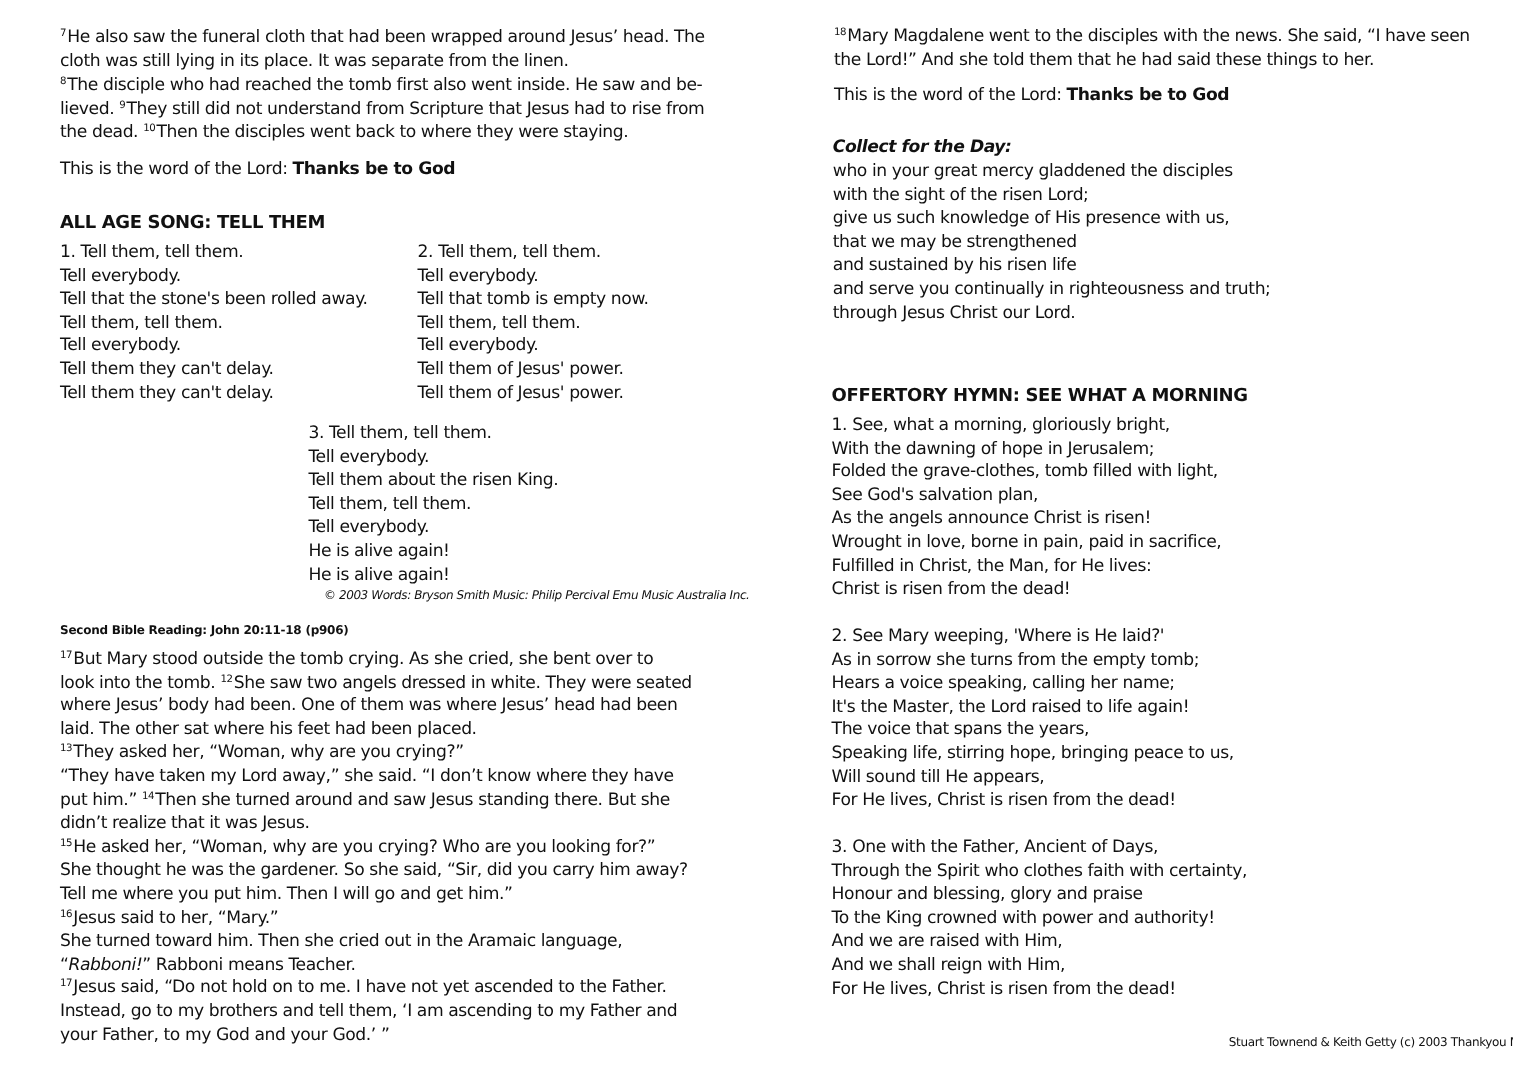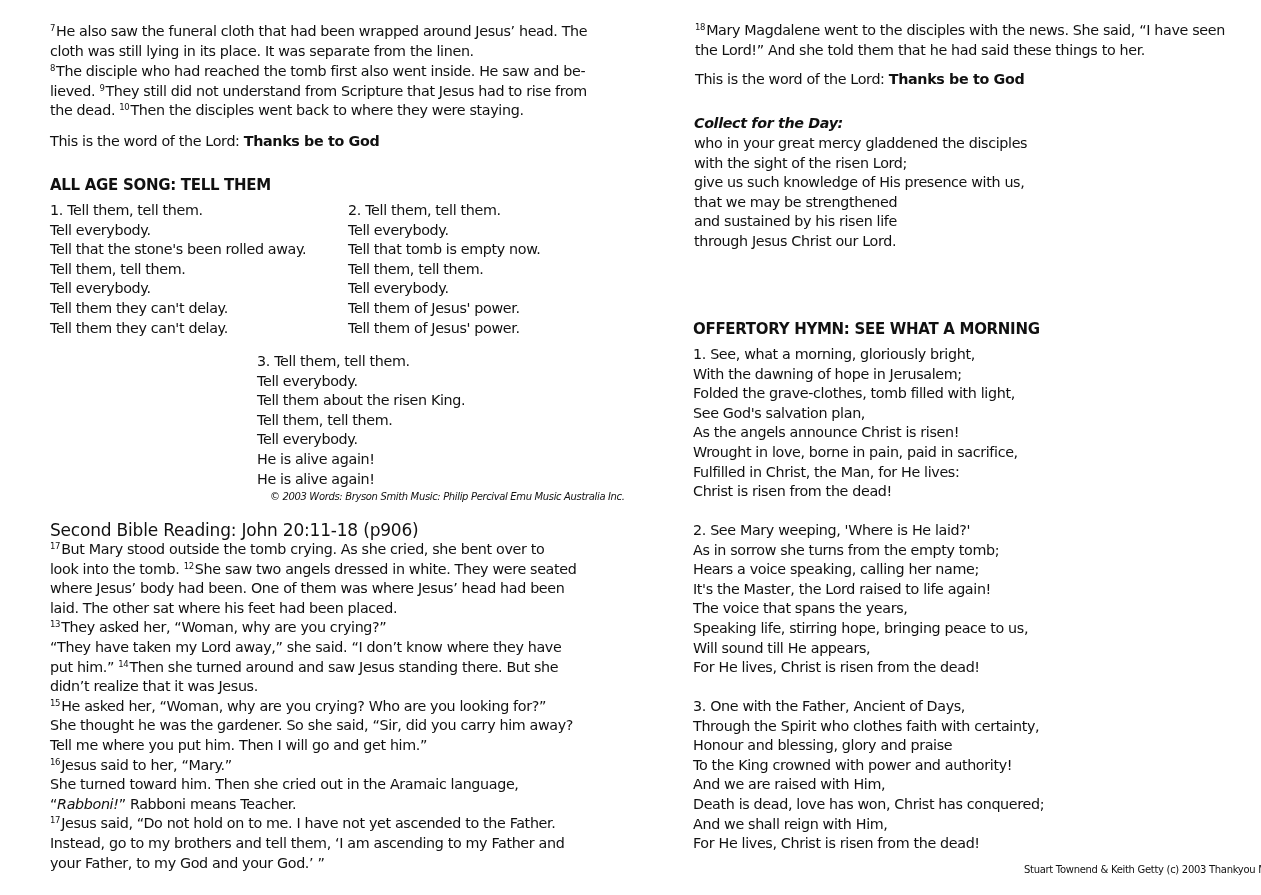--- a/index.html
+++ b/index.html
@@ -5,21 +5,21 @@
     html, body { margin: 0; padding: 0; background: #ffffff; }
     body {
       width: 1261px; height: 895px; position: relative; overflow: hidden;
       font-family: "DejaVu Sans", sans-serif; color: #111;
     }
     .abs { position: absolute; margin-left: 38px; }
     .ln { font-size: 14.3px; line-height: 19.6px; white-space: nowrap; letter-spacing: -0.35px; }
     sup { font-size: 8.5px; vertical-align: 5px; line-height: 0; margin-right: 1px; }
     .b { font-weight: bold; }
     .h { font-weight: bold; font-size: 15px; letter-spacing: -0.3px; white-space: nowrap; }
-    .hb { font-weight: normal; font-size: 17px; letter-spacing: -0.2px; white-space: nowrap; }
+    .hb { font-weight: bold; font-size: 10px; letter-spacing: -0.2px; white-space: nowrap; }
     .it { font-style: italic; }
     .small-it { font-style: italic; font-size: 10px; letter-spacing: -0.35px; white-space: nowrap; }
     .small { font-size: 10px; letter-spacing: -0.3px; white-space: nowrap; }
   </style>
 </head>
 <body>
 
 <div>
 
   <div class="abs ln" style="left:12px; top:22px;"><sup>7</sup><span>He also saw the funeral cloth that had been wrapped around Jesus’ head. The</span></div>
@@ -89,20 +89,21 @@
   <div class="abs ln" style="left:657px; top:41px;">the Lord!” And she told them that he had said these things to her.</div>
   <div class="abs ln" style="left:657px; top:70px;"><span>This is the word of the Lord: </span><span class="b">Thanks be to God</span></div>
 
   <div class="abs ln b it" style="left:656px; top:114px;">Collect for the Day:</div>
   <div class="abs" style="left:656px; top:134px;">
     <div class="ln">who in your great mercy gladdened the disciples</div>
     <div class="ln">with the sight of the risen Lord;</div>
     <div class="ln">give us such knowledge of His presence with us,</div>
     <div class="ln">that we may be strengthened</div>
     <div class="ln">and sustained by his risen life</div>
+    <div class="ln">and serve you continually in righteousness and truth;</div>
     <div class="ln">through Jesus Christ our Lord.</div>
   </div>
 
   <div class="abs h" style="left:655px; top:320px;">OFFERTORY HYMN: SEE WHAT A MORNING</div>
 
   <div class="abs" style="left:655px; top:345px;">
     <div class="ln">1. See, what a morning, gloriously bright,</div>
     <div class="ln">With the dawning of hope in Jerusalem;</div>
     <div class="ln">Folded the grave-clothes, tomb filled with light,</div>
     <div class="ln">See God's salvation plan,</div>
@@ -122,19 +123,18 @@
     <div class="ln">Will sound till He appears,</div>
     <div class="ln">For He lives, Christ is risen from the dead!</div>
   </div>
 
   <div class="abs" style="left:655px; top:697px;">
     <div class="ln">3. One with the Father, Ancient of Days,</div>
     <div class="ln">Through the Spirit who clothes faith with certainty,</div>
     <div class="ln">Honour and blessing, glory and praise</div>
     <div class="ln">To the King crowned with power and authority!</div>
     <div class="ln">And we are raised with Him,</div>
-    <div class="ln">Death is dead, love has won, Christ has conquered;</div>
     <div class="ln">And we shall reign with Him,</div>
     <div class="ln">For He lives, Christ is risen from the dead!</div>
   </div>
 
   <div class="abs small" style="left:986px; top:864px;">Stuart Townend &amp; Keith Getty (c) 2003 Thankyou Music (R)</div>
 </div>
 
 </body></html>

